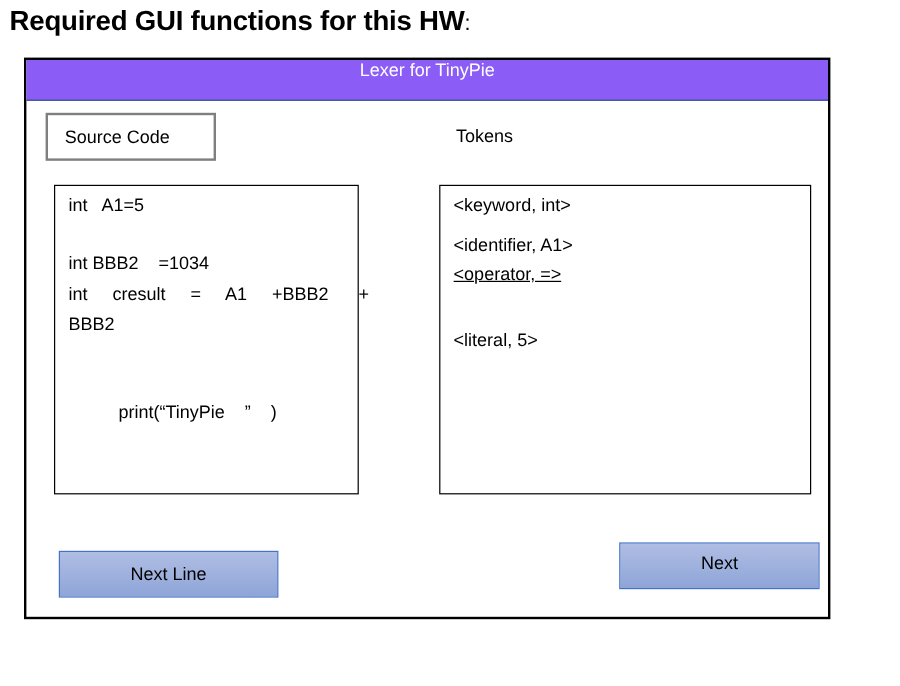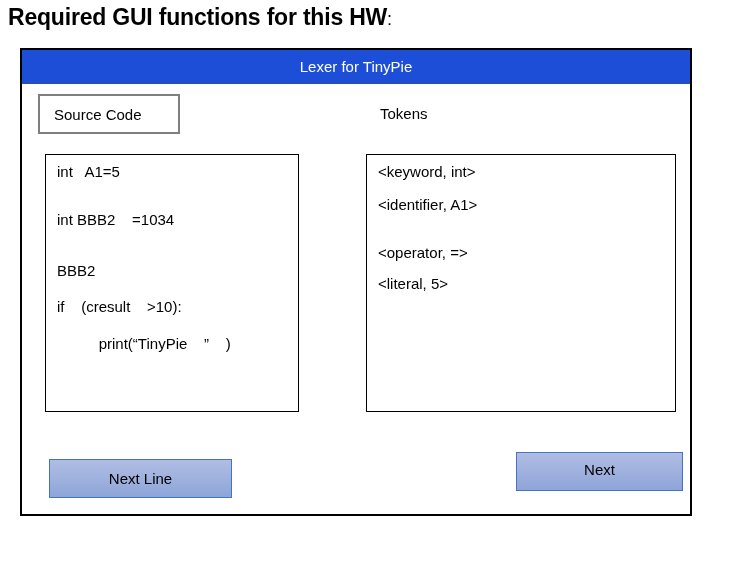--- a/index.html
+++ b/index.html
@@ -1,20 +1,20 @@
 <!DOCTYPE html>
 <html><head>
   <meta charset="utf-8">
   <style>
     html, body { margin:0; padding:0; background:#ffffff; }
     body { width:750px; height:572px; position:relative; overflow:hidden; font-family:"Liberation Sans", sans-serif; color:#000; }
     .heading { position:absolute; left:8px; top:4px; font-size:23px; font-weight:bold; font-family:"Liberation Sans", sans-serif; letter-spacing:-0.2px; }
     .heading .colon { font-weight:normal; font-size:18px; }
     .window { position:absolute; left:20px; top:48px; width:668px; height:464px; border:2px solid #000; background:#fff; }
-    .titlebar { position:absolute; left:0; top:0; width:668px; height:33px; background:#1d4ed8; border-bottom:1px solid #2f528f; color:#fff; font-size:15px; display:flex; align-items:center; justify-content:center; }
+    .titlebar { position:absolute; left:0; top:0; width:668px; height:33px; background:#8b5cf6; border-bottom:1px solid #2f528f; color:#fff; font-size:15px; display:flex; align-items:flex-start; justify-content:center; }
     .src-label-box { position:absolute; left:16px; top:44px; width:142px; height:40px; border:2px solid #7f7f7f; display:flex; align-items:center; padding-left:14px; box-sizing:border-box; font-size:15px; }
     .tok-label { position:absolute; left:358px; top:55px; font-size:15px; }
     .panel { position:absolute; top:104px; height:258px; border:1px solid #000; box-sizing:border-box; background:#fff; font-size:15px; }
     .src-panel { left:23px; width:254px; }
     .tok-panel { left:344px; width:310px; }
     .code-line { position:absolute; left:11px; white-space:pre; line-height:20px; }
     .tok-line { position:absolute; left:11px; white-space:pre; line-height:20px; }
     .lineinfo { position:absolute; left:34px; top:374px; font-size:15px; }
     .lineinfo .hl { background:#ffff00; }
     .btn { position:absolute; border:1px solid #4472c4; background:linear-gradient(#b0bde3, #8ea5d8); font-size:15px; display:flex; align-items:center; justify-content:center; color:#000; cursor:pointer; box-sizing:border-box; }
@@ -32,29 +32,29 @@
   </div>
 
   <div class="src-label-box">
     <span>Source Code</span>
   </div>
   <div class="tok-label">Tokens</div>
 
   <div class="panel src-panel">
     <div class="code-line" style="top:7px;">int   A1=5</div>
     <div class="code-line" style="top:43px;margin-top:12px;">int BBB2    =1034</div>
+    <div class="code-line" style="top:81px;">int     cresult     =     A1     +BBB2      +</div>
     <div class="code-line" style="top:106px;">BBB2</div>
-    <div class="code-line" style="top:142px;">if    (cresult    &gt;10):</div>
     <div class="code-line" style="top:179px;">          print(“TinyPie    ”    )</div>
   </div>
 
   <div class="panel tok-panel">
     <div class="tok-line" style="top:7px;">&lt;keyword, int&gt;</div>
     <div class="tok-line" style="top:40px;">&lt;identifier, A1&gt;</div>
-    <div class="tok-line" style="top:88px;">&lt;operator, =&gt;</div>
+    <div class="tok-line" style="top:64px;text-decoration:underline;">&lt;operator, =&gt;</div>
     <div class="tok-line" style="top:119px;">&lt;literal, 5&gt;</div>
   </div>
 
 
   <div class="btn btn-next">
     <span>Next Line</span>
   </div>
   <div class="btn btn-exit">
     <span>Next</span>
   </div>

